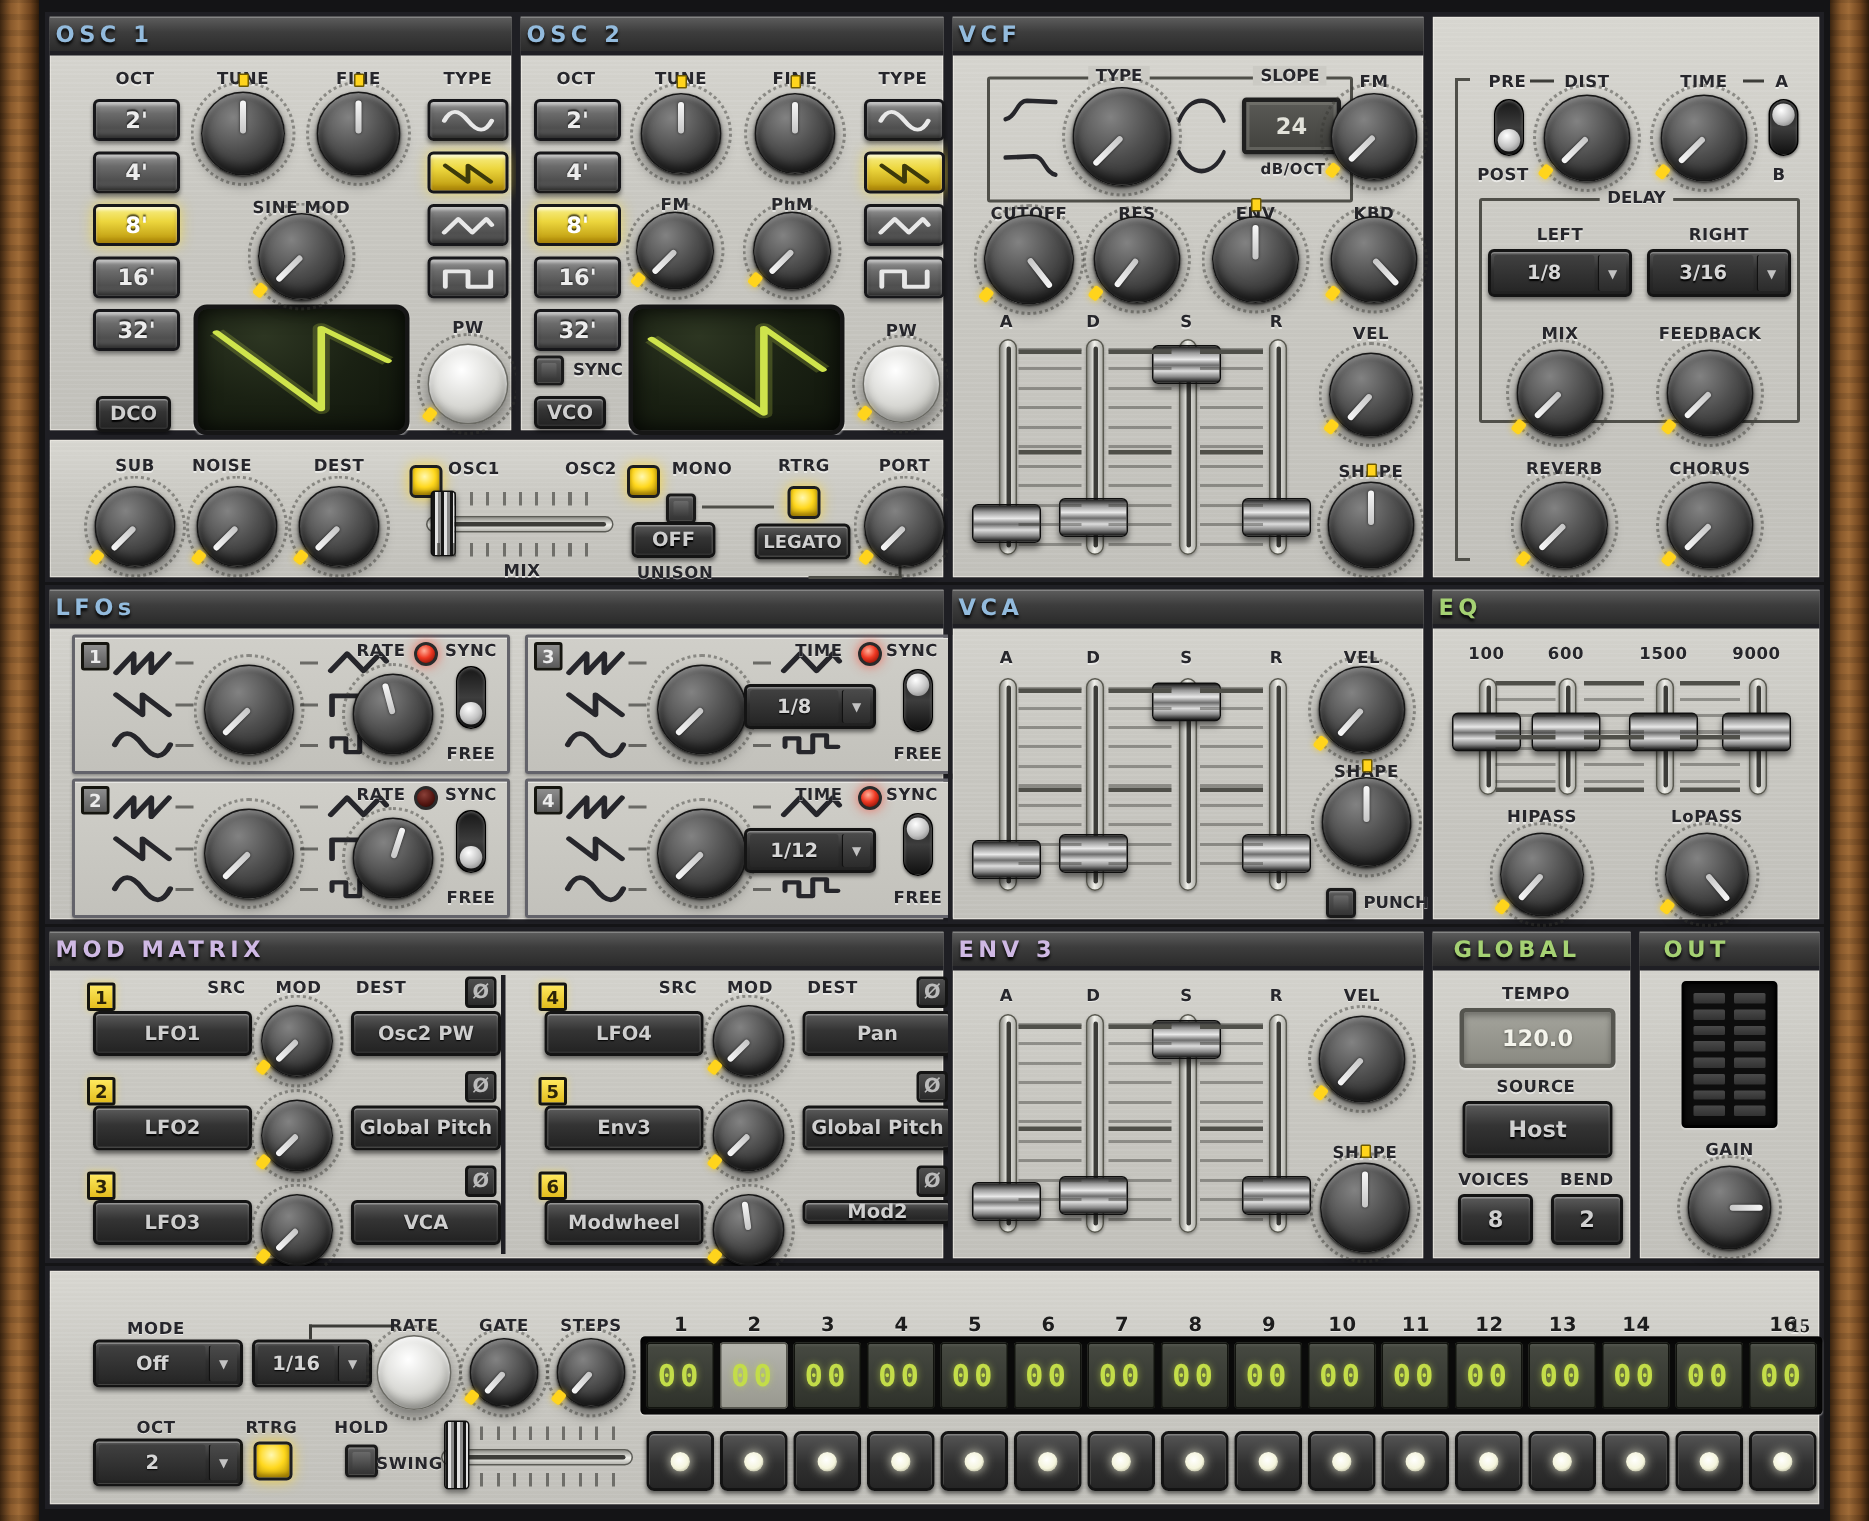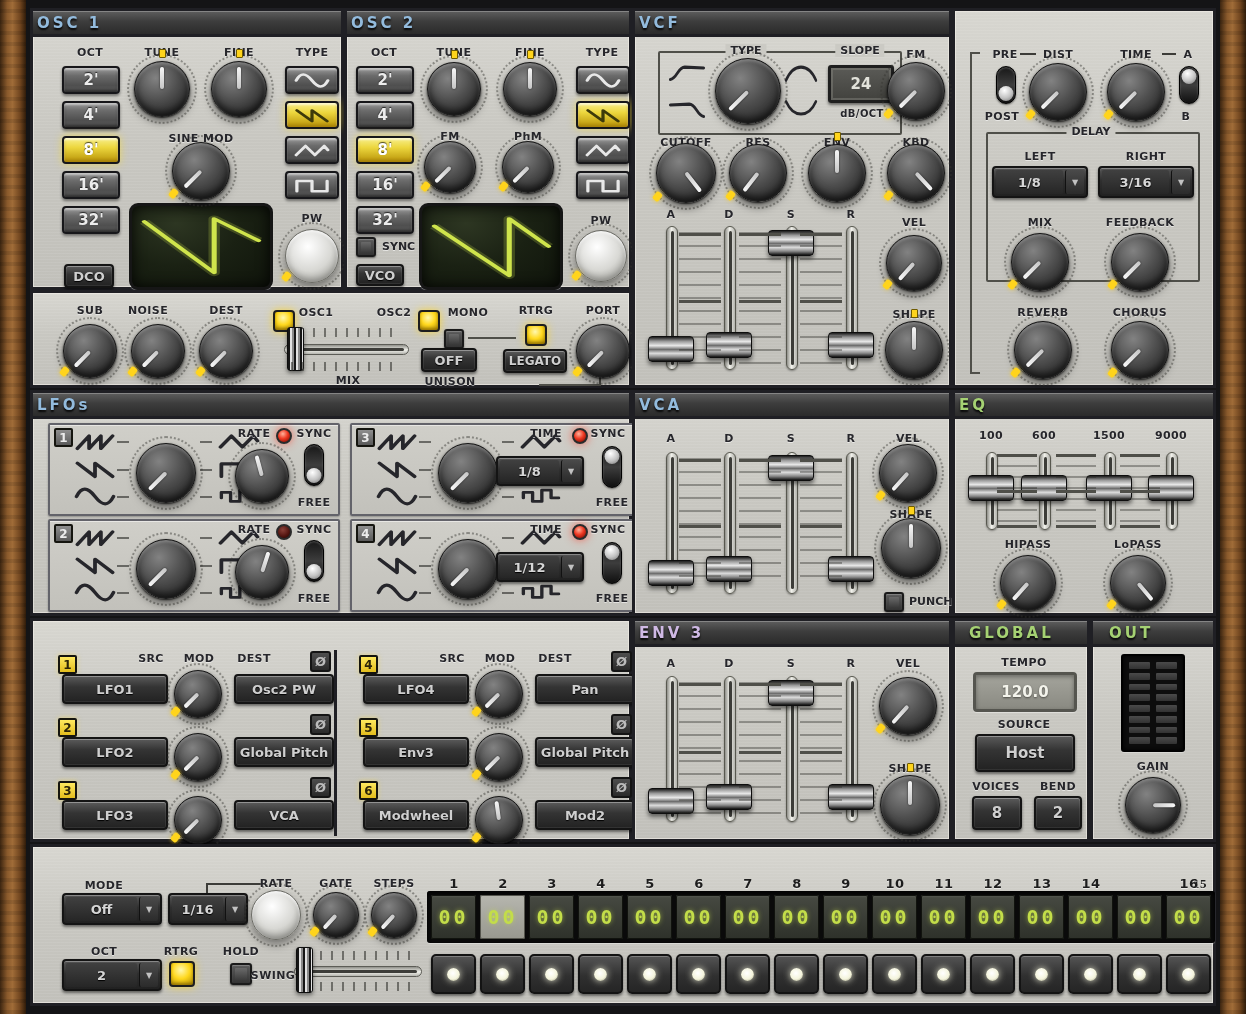--- a/index.html
+++ b/index.html
@@ -771,20 +771,23 @@
           <div class="kmin"></div>
         </div>
         <div class="kn dark" style="left: 180px; top: 161px; width: 54px; height: 54px; --rot: 140deg;">
           <i class="pt"></i>
           <div class="kmin"></div>
         </div>
       </div>
   </section>
 
   <section class="sec" id="mm" style="left:4px;top:618px;width:602px;height:224px">
+    <div class="shead">
+        <span class="htxt c-purple">MOD MATRIX</span>
+      </div>
     <div class="body">
       <div id="mm-left" style="position:absolute;left:0;top:0;width:298px;height:100%">
           <div class="lb" style="left: 115px; top: 2px;">SRC</div>
           <div class="lb" style="left: 163px; top: 2px;">MOD</div>
           <div class="lb" style="left: 218px; top: 2px;">DEST</div>
           <div class="badge" style="left: 22px; top: 5px;">1</div>
           <div class="dbtn" style="left: 26px; top: 24px; width: 106px; height: 30px;">LFO1</div>
           <div class="kn dark" style="left: 162px; top: 44px; width: 46px; height: 46px; --rot: -135deg;">
             <i class="pt"></i>
             <div class="kmin"></div>
@@ -827,21 +830,21 @@
             <div class="kmin"></div>
           </div>
           <div class="dbtn" style="left: 198px; top: 87px; width: 100px; height: 30px;">Global Pitch</div>
           <div class="obtn" style="left: 274px; top: 64px;">Ø</div>
           <div class="badge" style="left: 22px; top: 131px;">6</div>
           <div class="dbtn" style="left: 26px; top: 150px; width: 106px; height: 30px;">Modwheel</div>
           <div class="kn dark" style="left: 162px; top: 170px; width: 46px; height: 46px; --rot: -8deg;">
             <i class="pt"></i>
             <div class="kmin"></div>
           </div>
-          <div class="dbtn" style="left: 198px; top: 150px; width: 100px; height: 30px;">Mod2</div>
+          <div class="dbtn" style="left: 198px; top: 150px; width: 100px; height: 16px;">Mod2</div>
           <div class="obtn" style="left: 274px; top: 127px;">Ø</div>
         </div>
     </div>
   </section>
 
   <section class="sec" id="env3" style="left:606px;top:618px;width:320px;height:224px">
     <div class="shead">
         <span class="htxt c-purple">ENV 3</span>
       </div>
     <div class="body" id="env3-body">

